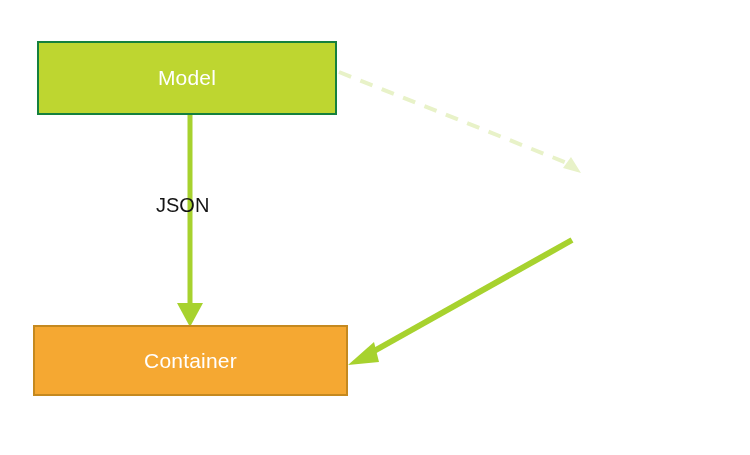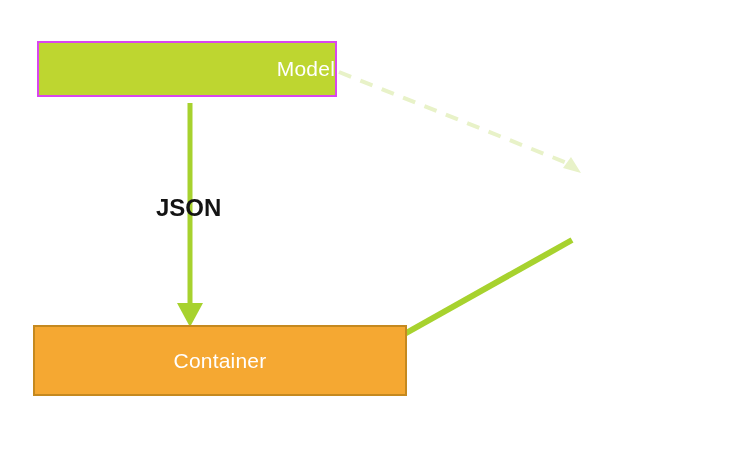--- a/index.html
+++ b/index.html
@@ -35,51 +35,49 @@
     color: #ffffff;
     font-weight: 400;
     letter-spacing: 0.2px;
     text-align: center;
     z-index: 3;
   }
   .node-model {
     left: 37px;
     top: 41px;
     width: 300px;
-    height: 56px;
+    height: 74px;
     background: #bed630;
-    border: 2px solid #d946ef;
+    border: 2px solid #15803d;
     font-size: 21px;
-    justify-content: flex-end;
   }
   .node-container {
     left: 33px;
     top: 325px;
-    width: 374px;
+    width: 315px;
     height: 71px;
     background: #f5a832;
     border: 2px solid #c5891f;
     font-size: 21px;
   }
   .node-component-mapping {
     left: 431px;
     top: 172px;
     width: 287px;
     height: 68px;
     background: #f5a832;
     border: 2px solid #c5891f;
     font-size: 21px;
   }
   .edge-label {
     position: absolute;
     z-index: 4;
     color: #141414;
-    font-size: 24px;
+    font-size: 20px;
     white-space: nowrap;
-    font-weight: bold;
   }
   .label-json {
     left: 156px;
     top: 194px;
   }
 </style>
 </head>
 <body>
 
 <div id="canvas">

